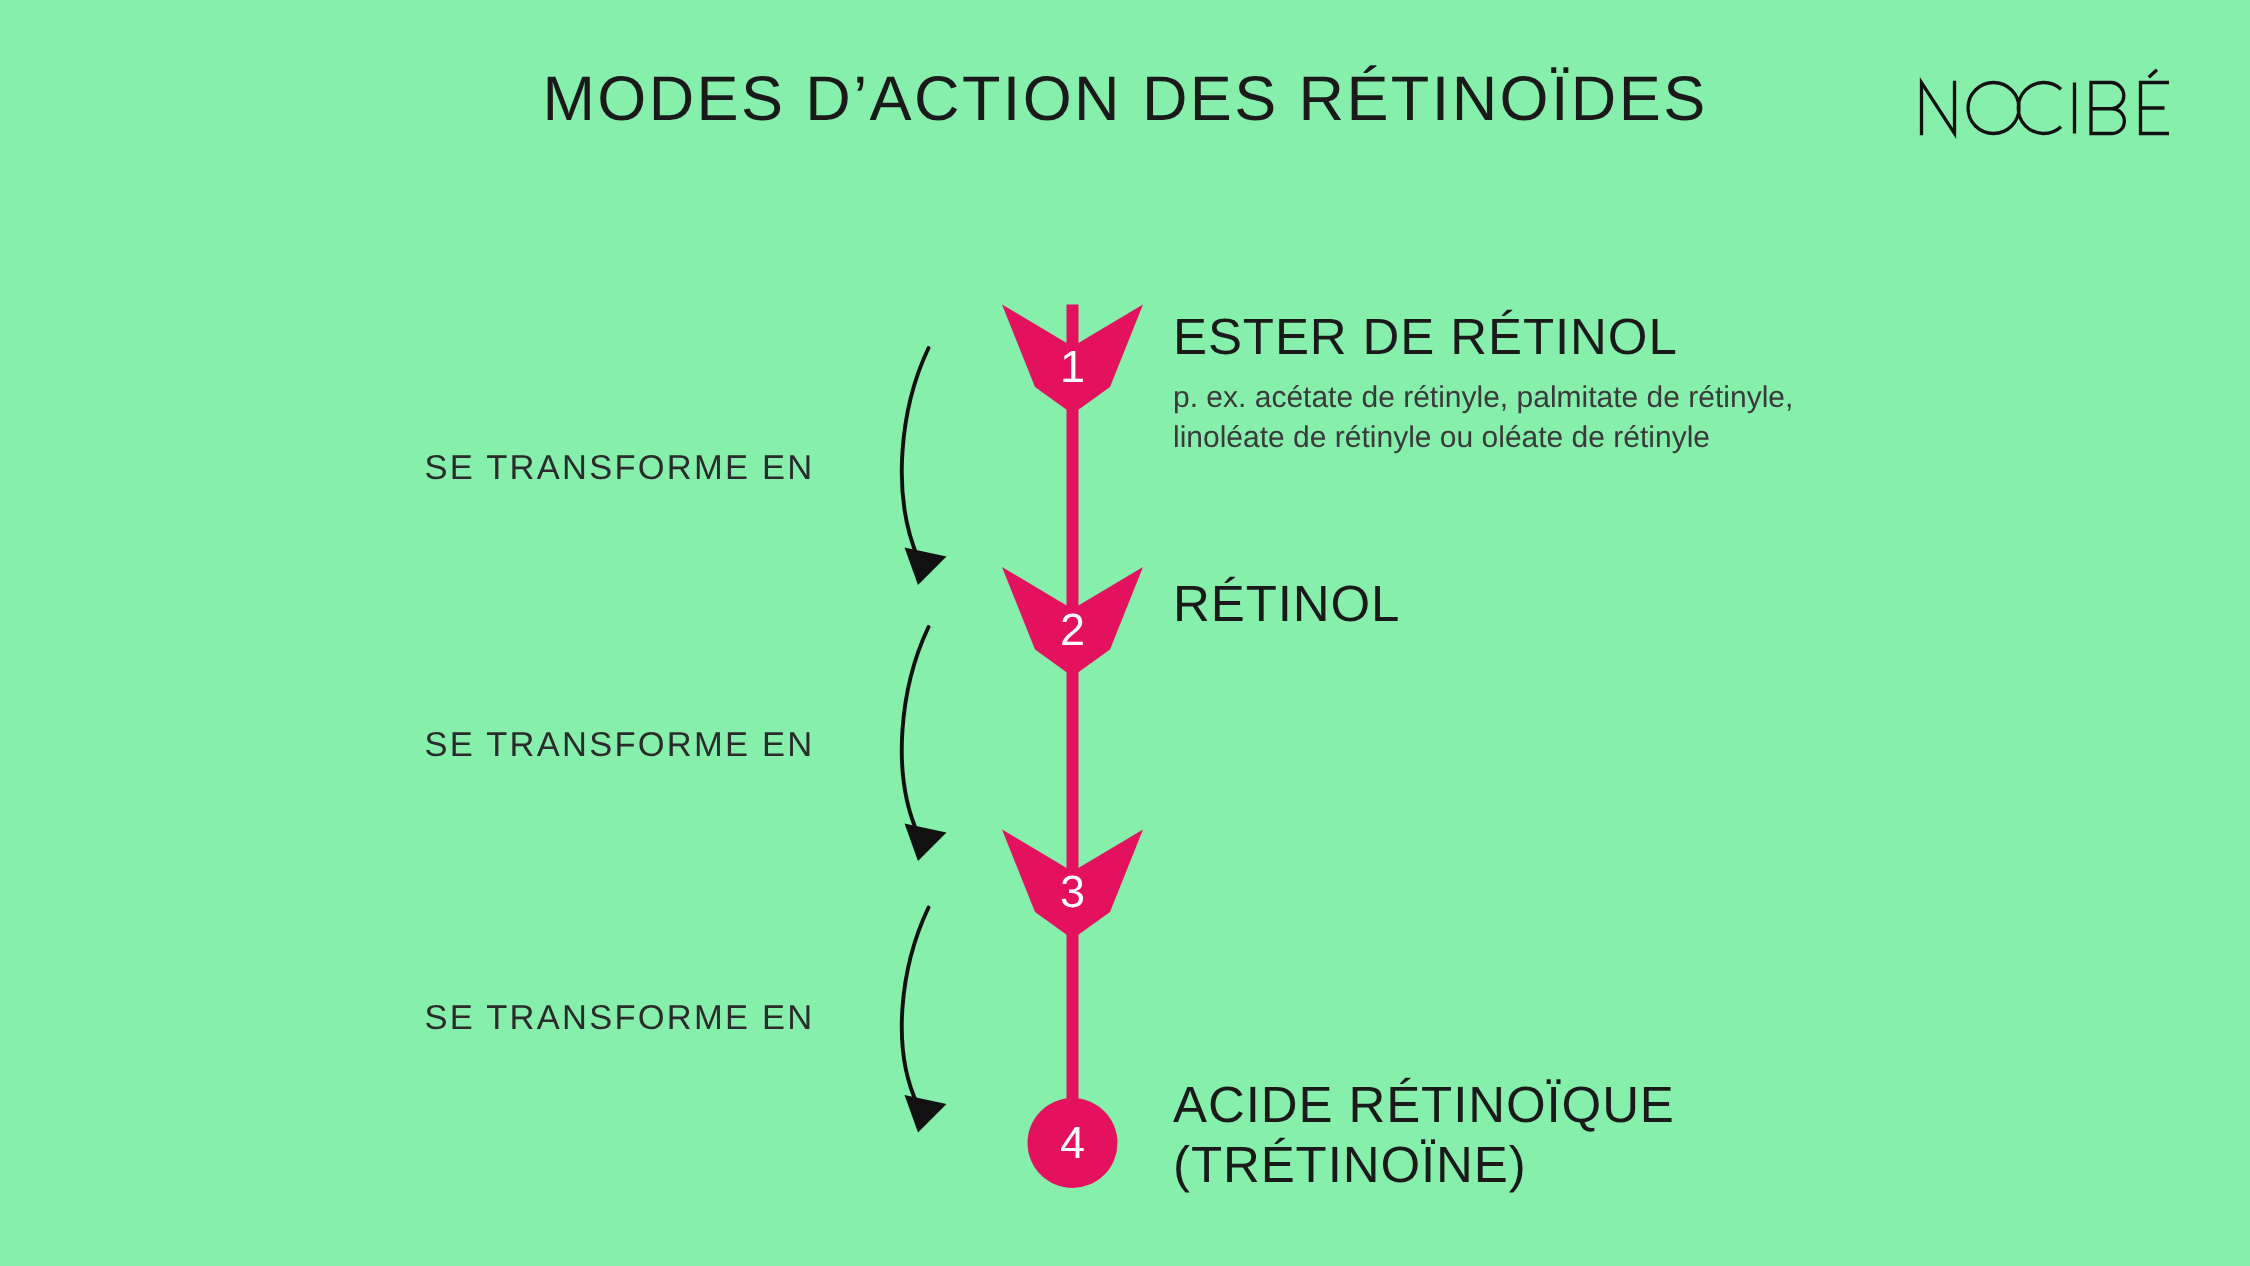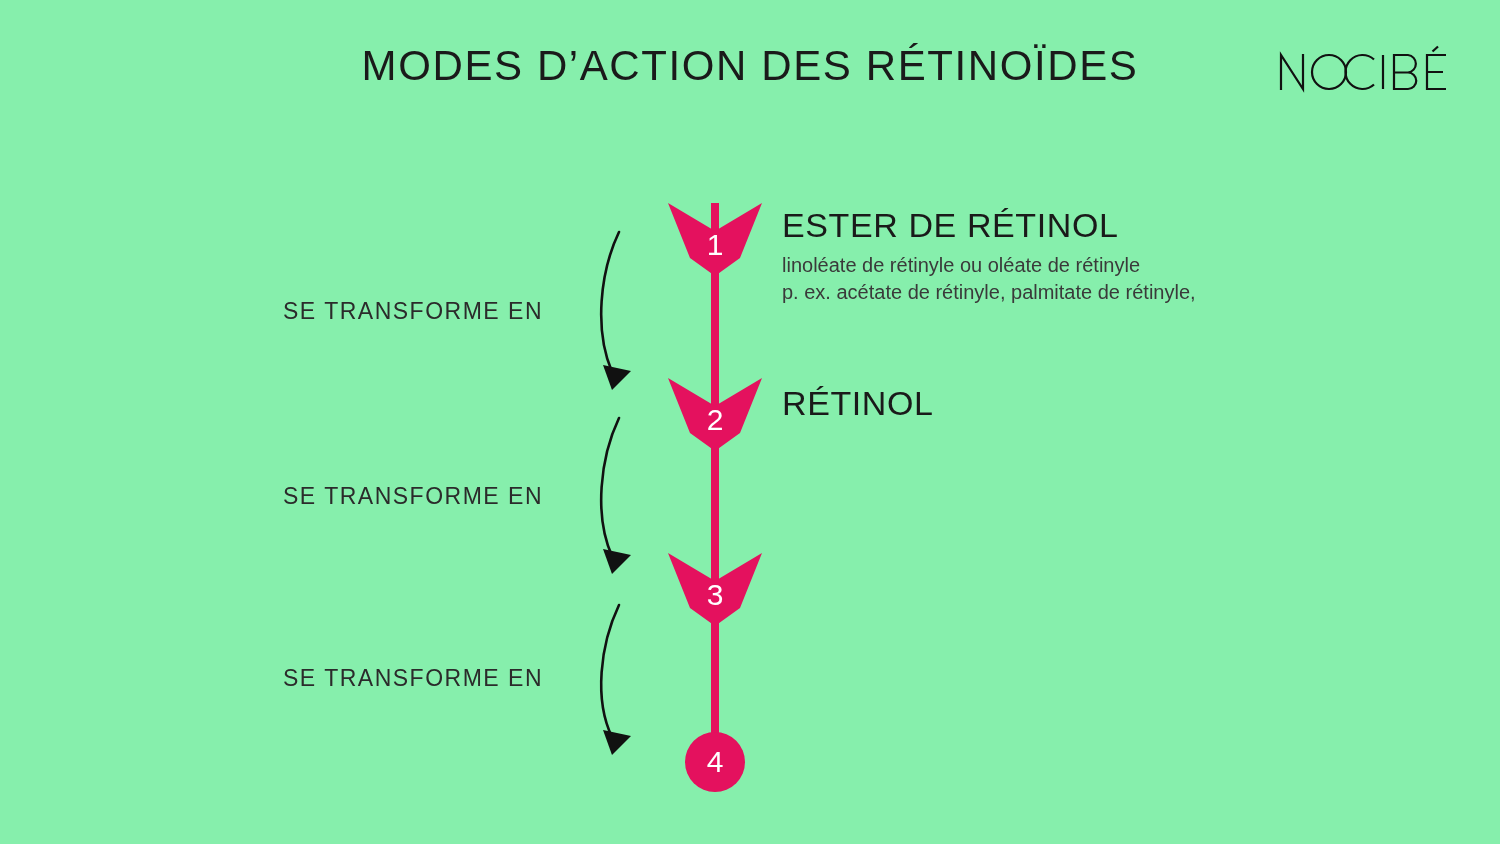--- a/index.html
+++ b/index.html
@@ -173,24 +173,28 @@
     </g>
   </svg>
 
   <div class="transform-caption" id="caption-1">SE TRANSFORME EN</div>
   <div class="transform-caption" id="caption-2">SE TRANSFORME EN</div>
   <div class="transform-caption" id="caption-3">SE TRANSFORME EN</div>
 
   <div class="step-text" id="step-1-text">
     <div class="step-title">ESTER DE RÉTINOL</div>
     <div class="step-sub">
+      <div>p. ex. acétate de rétinyle, palmitate de rétinyle,</div>
       <div>linoléate de rétinyle ou oléate de rétinyle</div>
-      <div>p. ex. acétate de rétinyle, palmitate de rétinyle,</div>
     </div>
   </div>
 
   <div class="step-text" id="step-2-text">
     <div class="step-title">RÉTINOL</div>
   </div>
 
 
+  <div class="step-text" id="step-4-text">
+    <div class="step-title">ACIDE RÉTINOÏQUE</div>
+    <div class="step-title">(TRÉTINOÏNE)</div>
+  </div>
 
 </div>
 
 </body></html>

